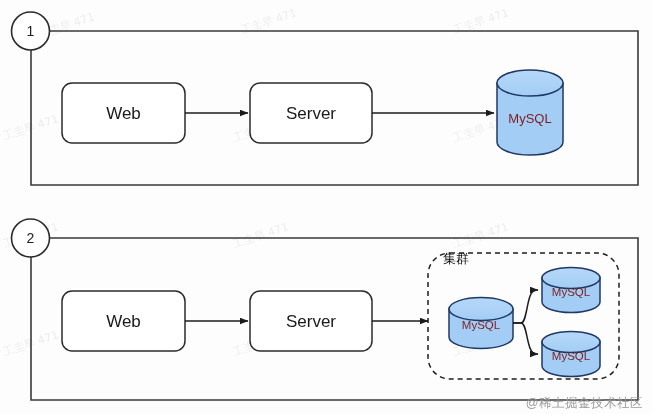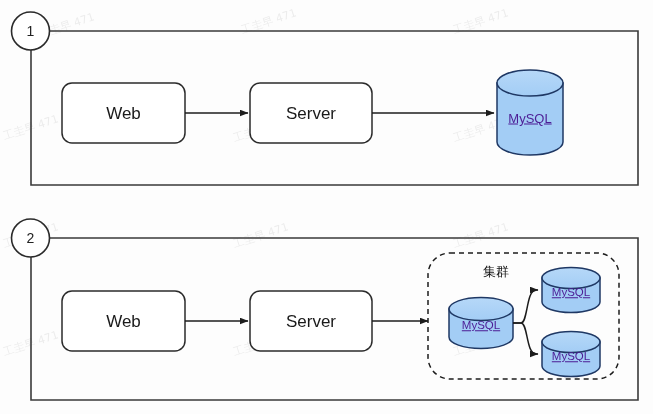--- a/index.html
+++ b/index.html
@@ -40,22 +40,21 @@
   .marker-num {
     font-size: 14px;
     line-height: 14px;
     transform: translate(-50%, -50%);
     color: #222;
   }
   .db-label {
     font-size: 13px;
     line-height: 13px;
     transform: translate(-50%, -50%);
-    color: #4c1d95;
-    text-decoration: underline;
+    color: #7f1d1d;
   }
   .db-label.small {
     font-size: 11.5px;
     line-height: 11.5px;
   }
   .group-label {
     font-size: 13px;
     line-height: 13px;
     color: #111;
   }
@@ -186,18 +185,19 @@
   </svg>
 
   <div class="lbl marker-num" style="left:30.5px; top:31px;">1</div>
   <div class="lbl node-label" style="left:123.5px; top:113px;">Web</div>
   <div class="lbl node-label" style="left:311px; top:113px;">Server</div>
   <div class="lbl db-label" style="left:530px; top:118px;">MySQL</div>
 
   <div class="lbl marker-num" style="left:30.5px; top:238px;">2</div>
   <div class="lbl node-label" style="left:123.5px; top:321px;">Web</div>
   <div class="lbl node-label" style="left:311px; top:321px;">Server</div>
-  <div class="lbl group-label" style="left:443px; top:265px;margin-left:40px;">集群</div>
+  <div class="lbl group-label" style="left:443px; top:252px;">集群</div>
   <div class="lbl db-label small" style="left:481px; top:326px;">MySQL</div>
   <div class="lbl db-label small" style="left:571px; top:293px;">MySQL</div>
   <div class="lbl db-label small" style="left:571px; top:357px;">MySQL</div>
 
+  <div class="watermark-credit">@稀土掘金技术社区</div>
 </div>
 
 </body></html>

